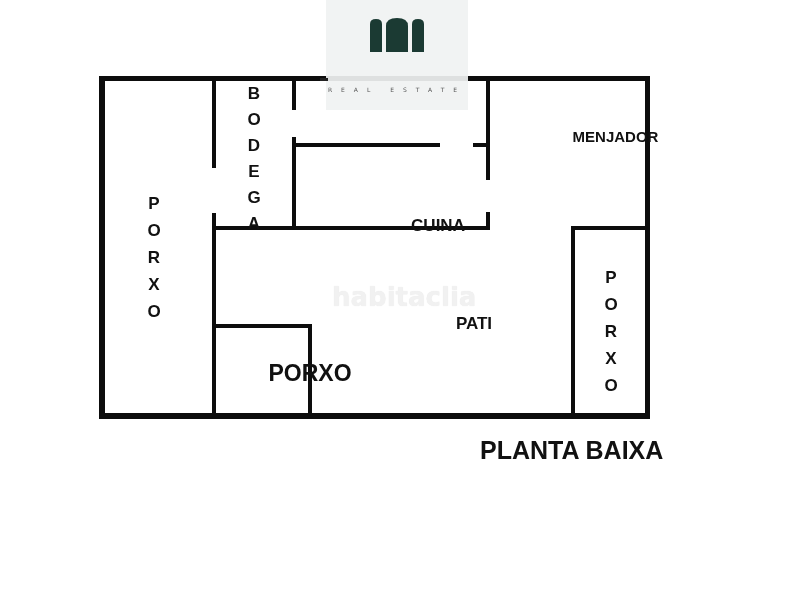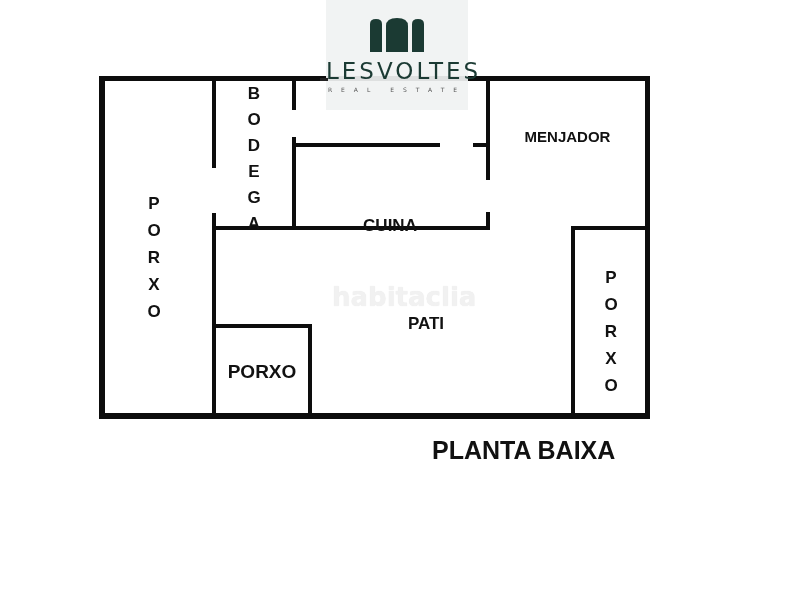--- a/index.html
+++ b/index.html
@@ -1,18 +1,18 @@
 <!DOCTYPE html>
 <html><head>
 <meta charset="utf-8">
 <style>
   html, body { margin:0; padding:0; background:#ffffff; }
   body { width:794px; height:600px; position:relative; overflow:hidden; font-family:"Liberation Sans", sans-serif; }
   .wall { position:absolute; background:#0d0d0d; }
-  .label { position:absolute; font-family:"Liberation Sans", sans-serif; font-weight:bold; color:#111; text-align:center; line-height:1; }
+  .label { position:absolute; font-family:"Liberation Sans", sans-serif; font-weight:bold; color:#111; text-align:center; line-height:1;padding-left:48px; }
   .vlabel { position:absolute; font-family:"Liberation Sans", sans-serif; font-weight:bold; color:#111; font-size:17px; text-align:center; width:20px; }
   .vlabel span { display:block; }
   .logo { position:absolute; left:326px; top:0; width:142px; height:110px; background:rgba(240,242,242,0.92); }
   .logo-name { position:absolute; left:0; top:58px; width:142px; text-align:center; font-size:23px; letter-spacing:3px; color:#1b3a33; font-family:"DejaVu Sans", sans-serif; }
   .logo-sub { position:absolute; left:0; top:86px; width:142px; text-align:center; font-size:6px; letter-spacing:9px; color:#555; font-family:"DejaVu Sans", sans-serif; }
   .watermark { position:absolute; left:332px; top:282px; font-size:26px; color:#f1f1f1; font-weight:bold; font-family:"DejaVu Sans", sans-serif; text-shadow:0 0 1px #e6e6e6; }
 </style>
 </head>
 <body>
 
@@ -43,21 +43,20 @@
   <div class="wall" style="left:212px;top:324px;width:100px;height:4px;"></div>
   <div class="wall" style="left:308px;top:324px;width:4px;height:94px;"></div>
 </div>
 
 <div class="logo">
   <svg width="142" height="56" viewBox="0 0 142 56" style="position:absolute;left:0;top:0;">
     <path d="M44 52 V24 Q44 19 50 19 Q56 19 56 24 V52 Z" fill="#1b3a33"></path>
     <path d="M60 52 V26 Q60 18 71 18 Q82 18 82 26 V52 Z" fill="#1b3a33"></path>
     <path d="M86 52 V24 Q86 19 92 19 Q98 19 98 24 V52 Z" fill="#1b3a33"></path>
   </svg>
-  <div class="logo-name">LESVOLTES</div>
   <div class="logo-sub">REAL ESTATE</div>
 </div>
 <div class="wall" style="left:320px;top:78px;width:8px;height:3px;background:#222;"></div>
 
 <div class="watermark">habitaclia</div>
 
 <div class="vlabel" style="left:144px;top:190px;line-height:27px;">
   <span>P</span>
   <span>O</span>
   <span>R</span>
@@ -75,21 +74,21 @@
 </div>
 
 <div class="label" style="left:340px;top:181px;width:100px;font-size:17px;margin-top:36px;">CUINA</div>
 
 <div class="label" style="left:490px;top:126px;width:155px;font-size:15px;line-height:22px;">
   <div>MENJADOR</div>
 </div>
 
 <div class="label" style="left:396px;top:315px;width:60px;font-size:17px;">PATI</div>
 
-<div class="label" style="left:216px;top:362px;width:92px;font-size:19px;">PORXO</div>
+<div class="label" style="left:216px;top:362px;width:92px;font-size:23px;">PORXO</div>
 
 <div class="vlabel" style="left:601px;top:264px;line-height:27px;">
   <span>P</span>
   <span>O</span>
   <span>R</span>
   <span>X</span>
   <span>O</span>
 </div>
 
 <div class="label" style="left:432px;top:438px;width:220px;font-size:25px;text-align:left;">PLANTA BAIXA</div>

